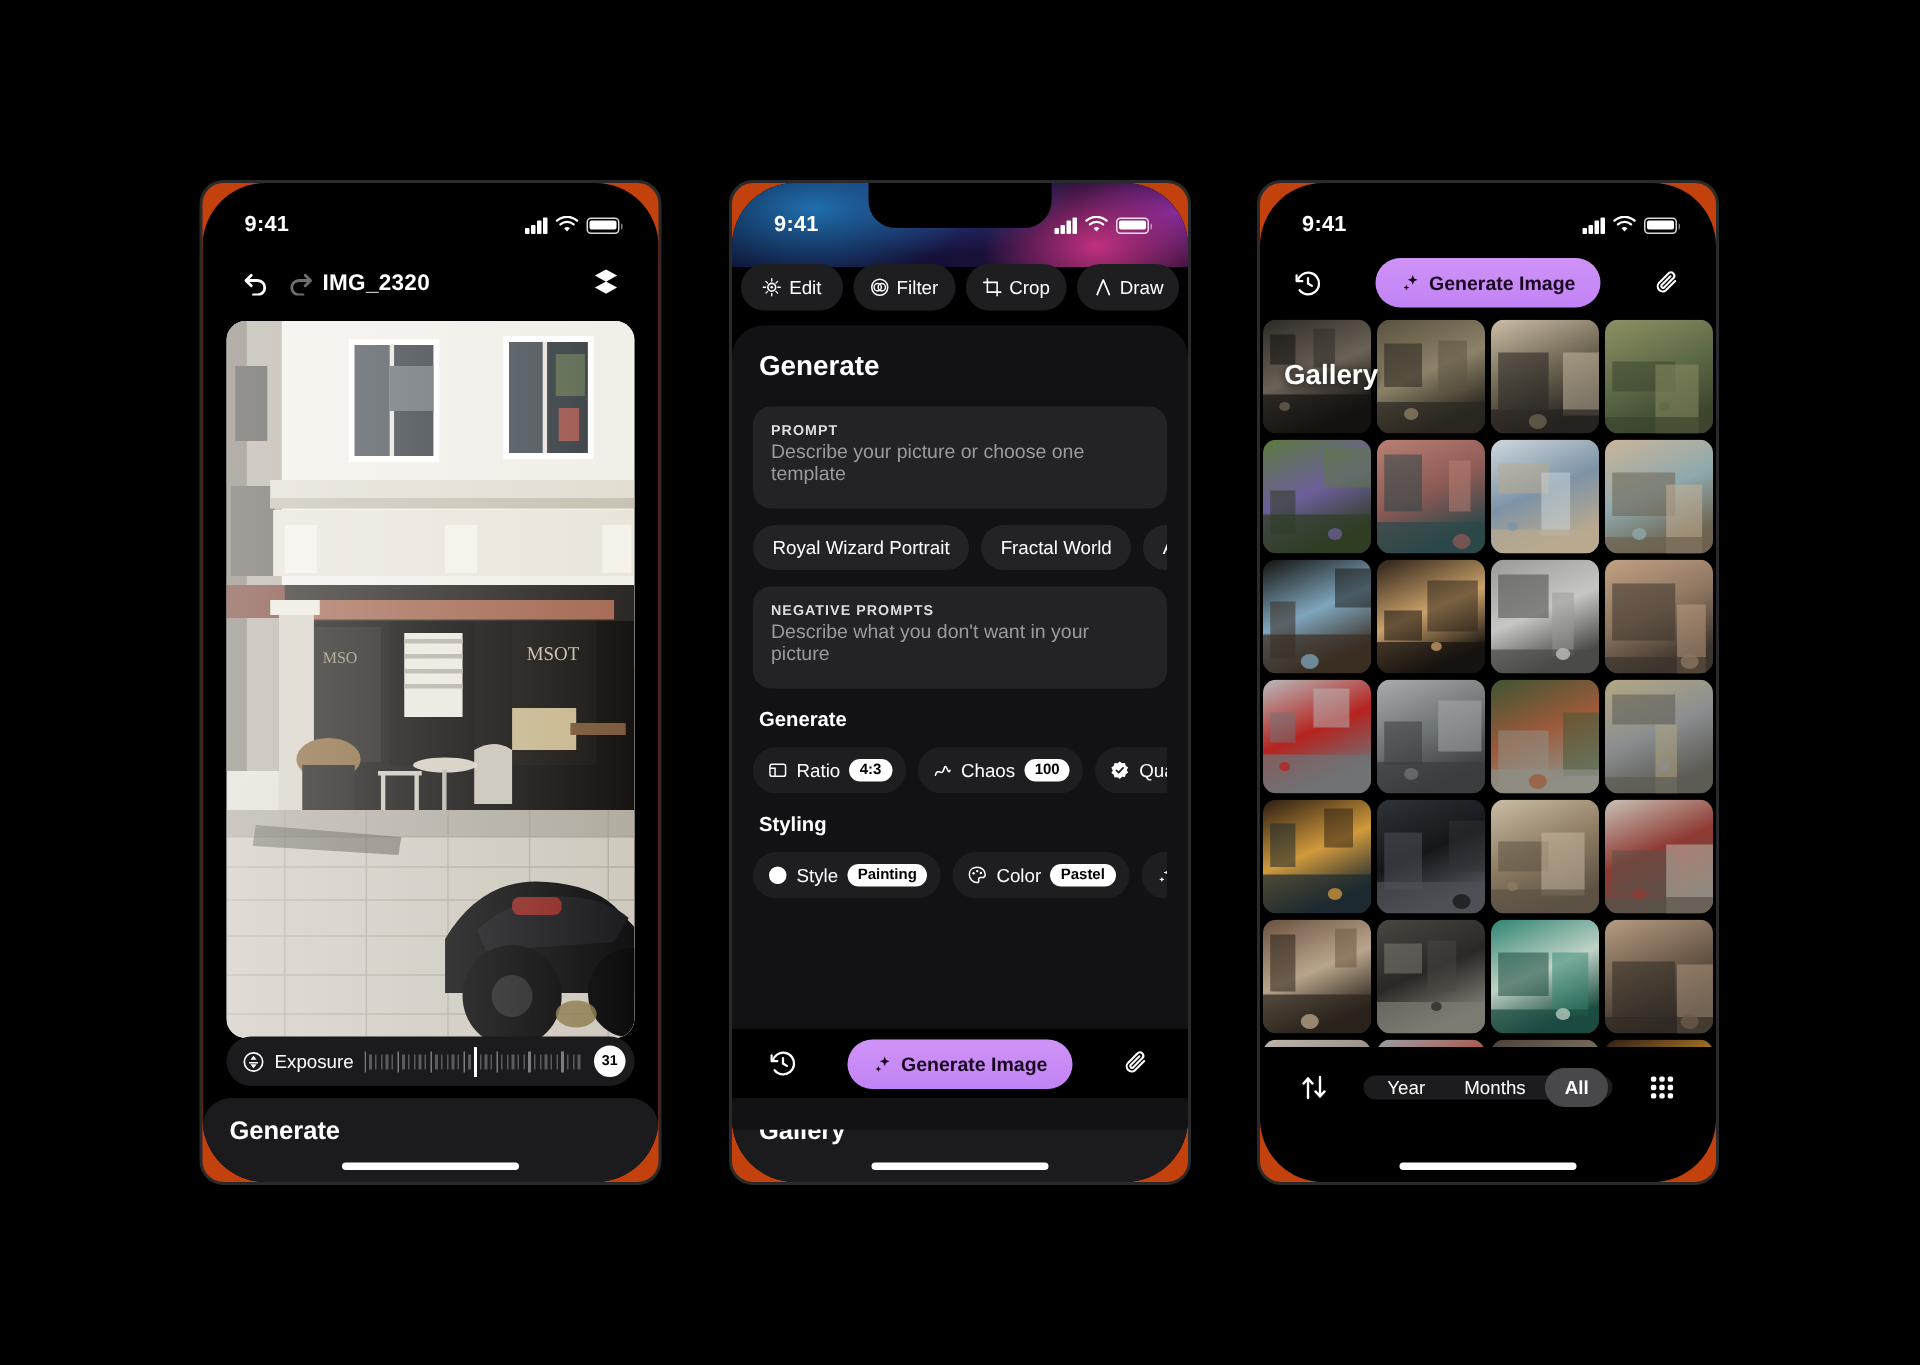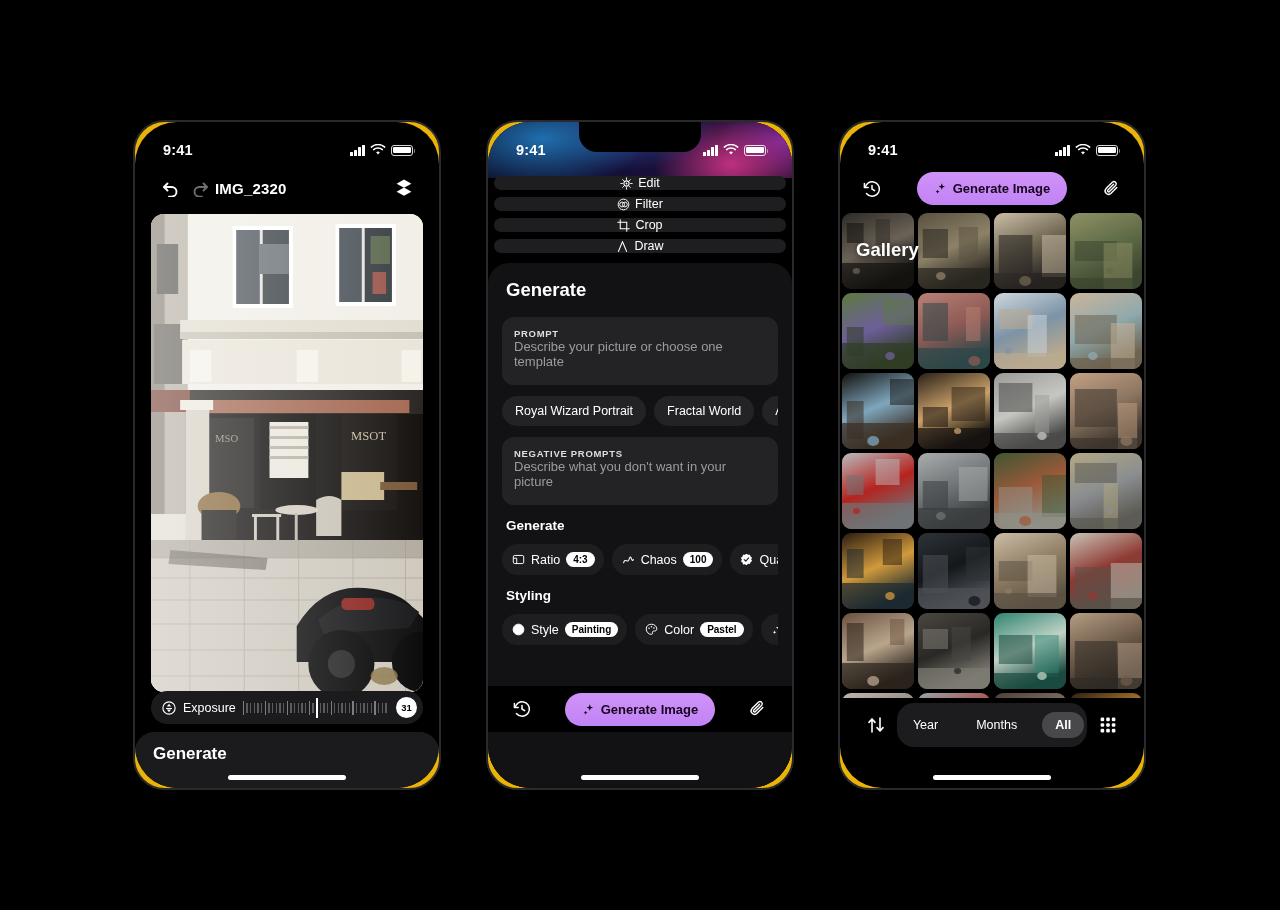--- a/index.html
+++ b/index.html
@@ -3,21 +3,21 @@
 <meta charset="utf-8">
 <style>
   * { margin:0; padding:0; box-sizing:border-box; }
   html,body{
     width:1280px; height:910px; background:#000; overflow:hidden;
     font-family:"Liberation Sans", sans-serif; -webkit-font-smoothing:antialiased;
   }
   .stage{ position:relative; width:1280px; height:910px; background:#000; }
 
   
-  .phone{ position:absolute; border-radius:32px; background:#eab308;
+  .phone{ position:absolute; border-radius:16px; background:#c2410c;
           border:2px solid #2a2a2c; overflow:hidden; }
   .phone-inner{ position:absolute; inset:0; border-radius:42px; overflow:hidden; background:#000; }
 
   #phone1{ left:133px; top:120px; width:308px; height:670px; }
   #phone2{ left:486px; top:120px; width:308px; height:670px; }
   #phone3{ left:838px; top:120px; width:308px; height:670px; }
 
   
   .statusbar{ position:relative; height:46px; display:flex; align-items:center;
               justify-content:space-between; padding:10px 26px 0 28px; z-index:6; }
@@ -66,21 +66,21 @@
   
   #phone2 .wall{ position:absolute; left:0; right:0; top:0; height:56px;
       background:
         radial-gradient(ellipse 150px 70px at 18% 30%, #1f6fae 0%, rgba(31,111,174,0) 70%),
         radial-gradient(ellipse 120px 60px at 46% 10%, #2b3f8f 0%, rgba(43,63,143,0) 72%),
         radial-gradient(ellipse 110px 70px at 80% 75%, #c0307f 0%, rgba(192,48,127,0) 70%),
         radial-gradient(ellipse 90px 50px at 97% 35%, #7a2a9c 0%, rgba(122,42,156,0) 72%),
         linear-gradient(110deg,#0b1230 0%,#141038 45%,#2a0f35 100%);
       z-index:1; }
   #phone2 .statusbar{ z-index:6; }
-  .p2-tabs{ position:relative; z-index:5; display:flex; gap:7px; padding:8px 6px 10px 6px;flex-direction:column; }
+  .p2-tabs{ position:relative; z-index:5; display:flex; gap:7px; padding:8px 6px 10px 6px; }
   .p2-tab{ flex:1; height:31px; border-radius:16px; background:#1e1e20;
            display:flex; align-items:center; justify-content:center; gap:5px;
            color:#fff; font-size:12.5px; font-weight:500; }
 
   .p2-body{ position:relative; z-index:5; background:#121214; border-radius:21px 21px 0 0;
             margin:0; padding:16px 14px 0; height:536px; }
   .p2-h1{ color:#fff; font-size:18.5px; font-weight:700; margin:0 4px 16px; }
   .field{ background:#232325; border-radius:12px; padding:11px 12px 16px; height:68px; }
   .field-label{ color:#dedede; font-size:9.5px; font-weight:700; letter-spacing:.7px; }
   .field-ph{ color:#9b9b9e; font-size:13px; margin-top:0; }
@@ -105,22 +105,22 @@
   .gal-wrap{ position:relative; margin:0 0 0 0; height:485px; overflow:hidden; }
   .gal-grid{ display:grid; grid-template-columns:repeat(4,1fr); gap:4px; padding:0 2px; }
   .gal-grid .cell{ height:76px; border-radius:9px; overflow:hidden; position:relative; }
   .gal-grid .cell svg{ width:100%; height:100%; display:block; }
   .gal-title{ position:absolute; left:16px; top:26px; color:#fff; font-size:18.5px;
               font-weight:700; text-shadow:0 1px 6px rgba(0,0,0,.8); z-index:3; }
 
   .p3-bottom{ position:absolute; left:0; right:0; bottom:40px; height:46px;
               display:flex; align-items:center; justify-content:space-between;
               padding:0 26px; z-index:6; background:#000; }
-  .seg{ background:#1c1c1e; border-radius:17px; height:44px; display:flex; align-items:center;
-        padding:3px; gap:12px; }
+  .seg{ background:#1c1c1e; border-radius:17px; height:16px; display:flex; align-items:center;
+        padding:3px; gap:0; }
   .seg > div{ height:26px; display:flex; align-items:center; padding:0 13px; border-radius:13px;
               color:#fff; font-size:12.5px; }
   .seg > div.on{ background:#48484a; font-weight:600; }
 
   .ico{ display:block; }
 </style>
 </head>
 <body>
 
 <div class="stage">

